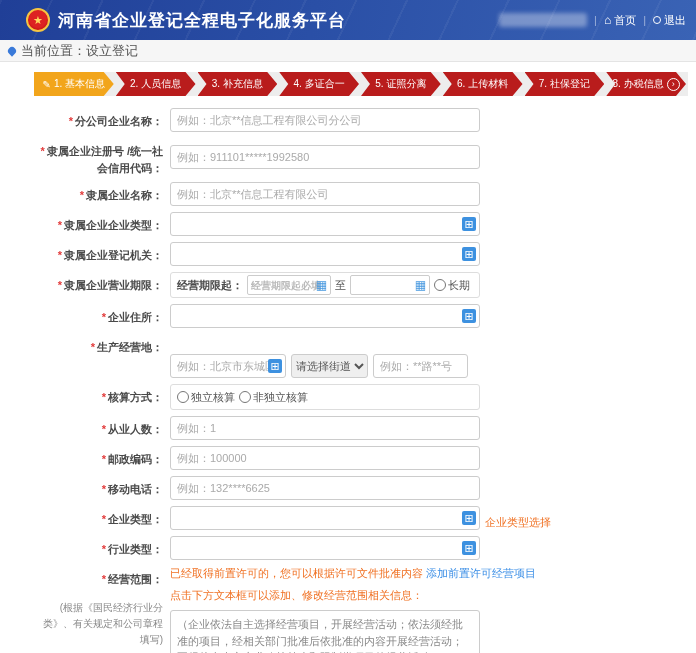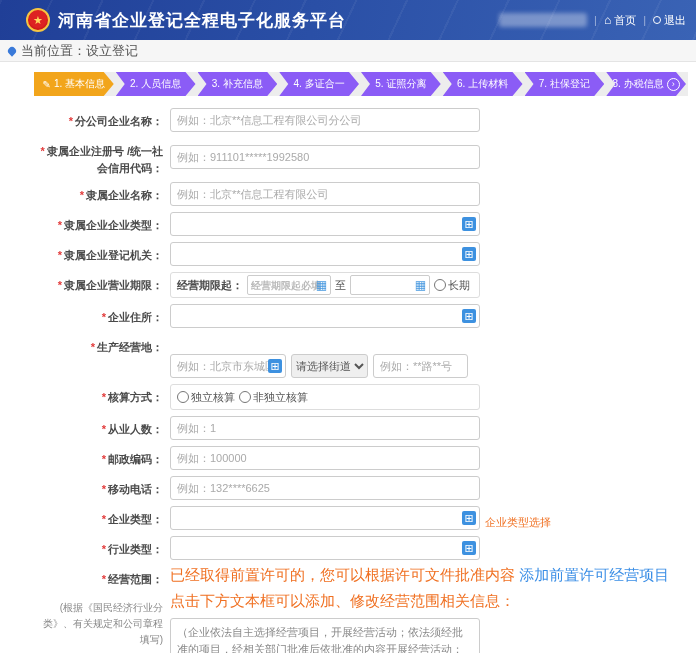--- a/index.html
+++ b/index.html
@@ -24,21 +24,21 @@
   .home-ico { font-size:12px; line-height:1; }
   .power-ico { width:8px; height:8px; border:1px solid #fff; border-radius:50%; display:inline-block; }
 
   
   .crumb { height:22px; background:#f6f6f6; border-bottom:1px solid #e4e4e4; display:flex; align-items:center;
     padding-left:8px; font-size:13px; color:#555; gap:5px; }
   .pin-ico { width:8px; height:8px; background:#3a7ad9; border-radius:50% 50% 50% 0; transform:rotate(-45deg); display:inline-block; }
 
   
   .steps { display:flex; margin:10px 8px 12px 34px; background:#ededed; }
-  .step { flex:1; height:24px; background:#8b5cf6; color:#fff; font-size:10px;
+  .step { flex:1; height:24px; background:#b91c1c; color:#fff; font-size:10px;
     display:flex; align-items:center; justify-content:center; gap:3px;
     clip-path: polygon(0 0, calc(100% - 10px) 0, 100% 50%, calc(100% - 10px) 100%, 0 100%, 9px 50%); margin-right:2px; cursor:pointer; }
   .step.first { clip-path: polygon(0 0, calc(100% - 10px) 0, 100% 50%, calc(100% - 10px) 100%, 0 100%); }
   .step.active { background:#f2a51b; }
   .pencil-ico { font-size:10px; }
   .step-more { width:13px; height:13px; border:1px solid #fff; border-radius:50%; font-size:9px; line-height:11px;
     text-align:center; flex:0 0 auto; }
 
   
   .form { padding-left:36px; }
@@ -59,21 +59,21 @@
   .grp { width:310px; border:1px solid #ddd; border-radius:3px; min-height:26px; display:flex; align-items:center;
     padding:2px 6px; gap:4px; font-size:11px; color:#555; flex-wrap:nowrap; }
   .grp .inner-lbl { font-weight:bold; color:#4a4a4a; white-space:nowrap; }
   .date-in { height:20px; border:1px solid #ccc; border-radius:2px; font-size:10px; color:#555; padding:0 3px;
     outline:none; font-family:inherit; }
   .date-in::placeholder { color:#bbb; }
   .radio-lab { display:flex; align-items:center; gap:2px; white-space:nowrap; cursor:pointer; }
   input[type=radio] { width:12px; height:12px; margin:0; }
   .small-sel { height:24px; border:1px solid #ccc; border-radius:3px; font-size:11px; color:#555; font-family:inherit;margin-top:20px; }
   .link-orange { color:#f07022; font-size:11px; cursor:pointer; text-decoration:none; white-space:nowrap; }
-  .tip-orange { color:#f07022; font-size:15px; margin-bottom:7px; }
+  .tip-orange { color:#f07022; font-size:11px; margin-bottom:7px; }
   .tip-link { color:#3a8ee6; cursor:pointer; }
   .scope-area { width:310px; height:80px; border:1px solid #ccc; border-radius:3px; font-size:11px; color:#888;
     padding:5px 6px; resize:none; outline:none; font-family:inherit; line-height:1.5; }
 </style>
 </head>
 <body>
 
 <div class="hdr">
   <span class="emblem">★</span>
   <span class="hdr-title">河南省企业登记全程电子化服务平台</span>

